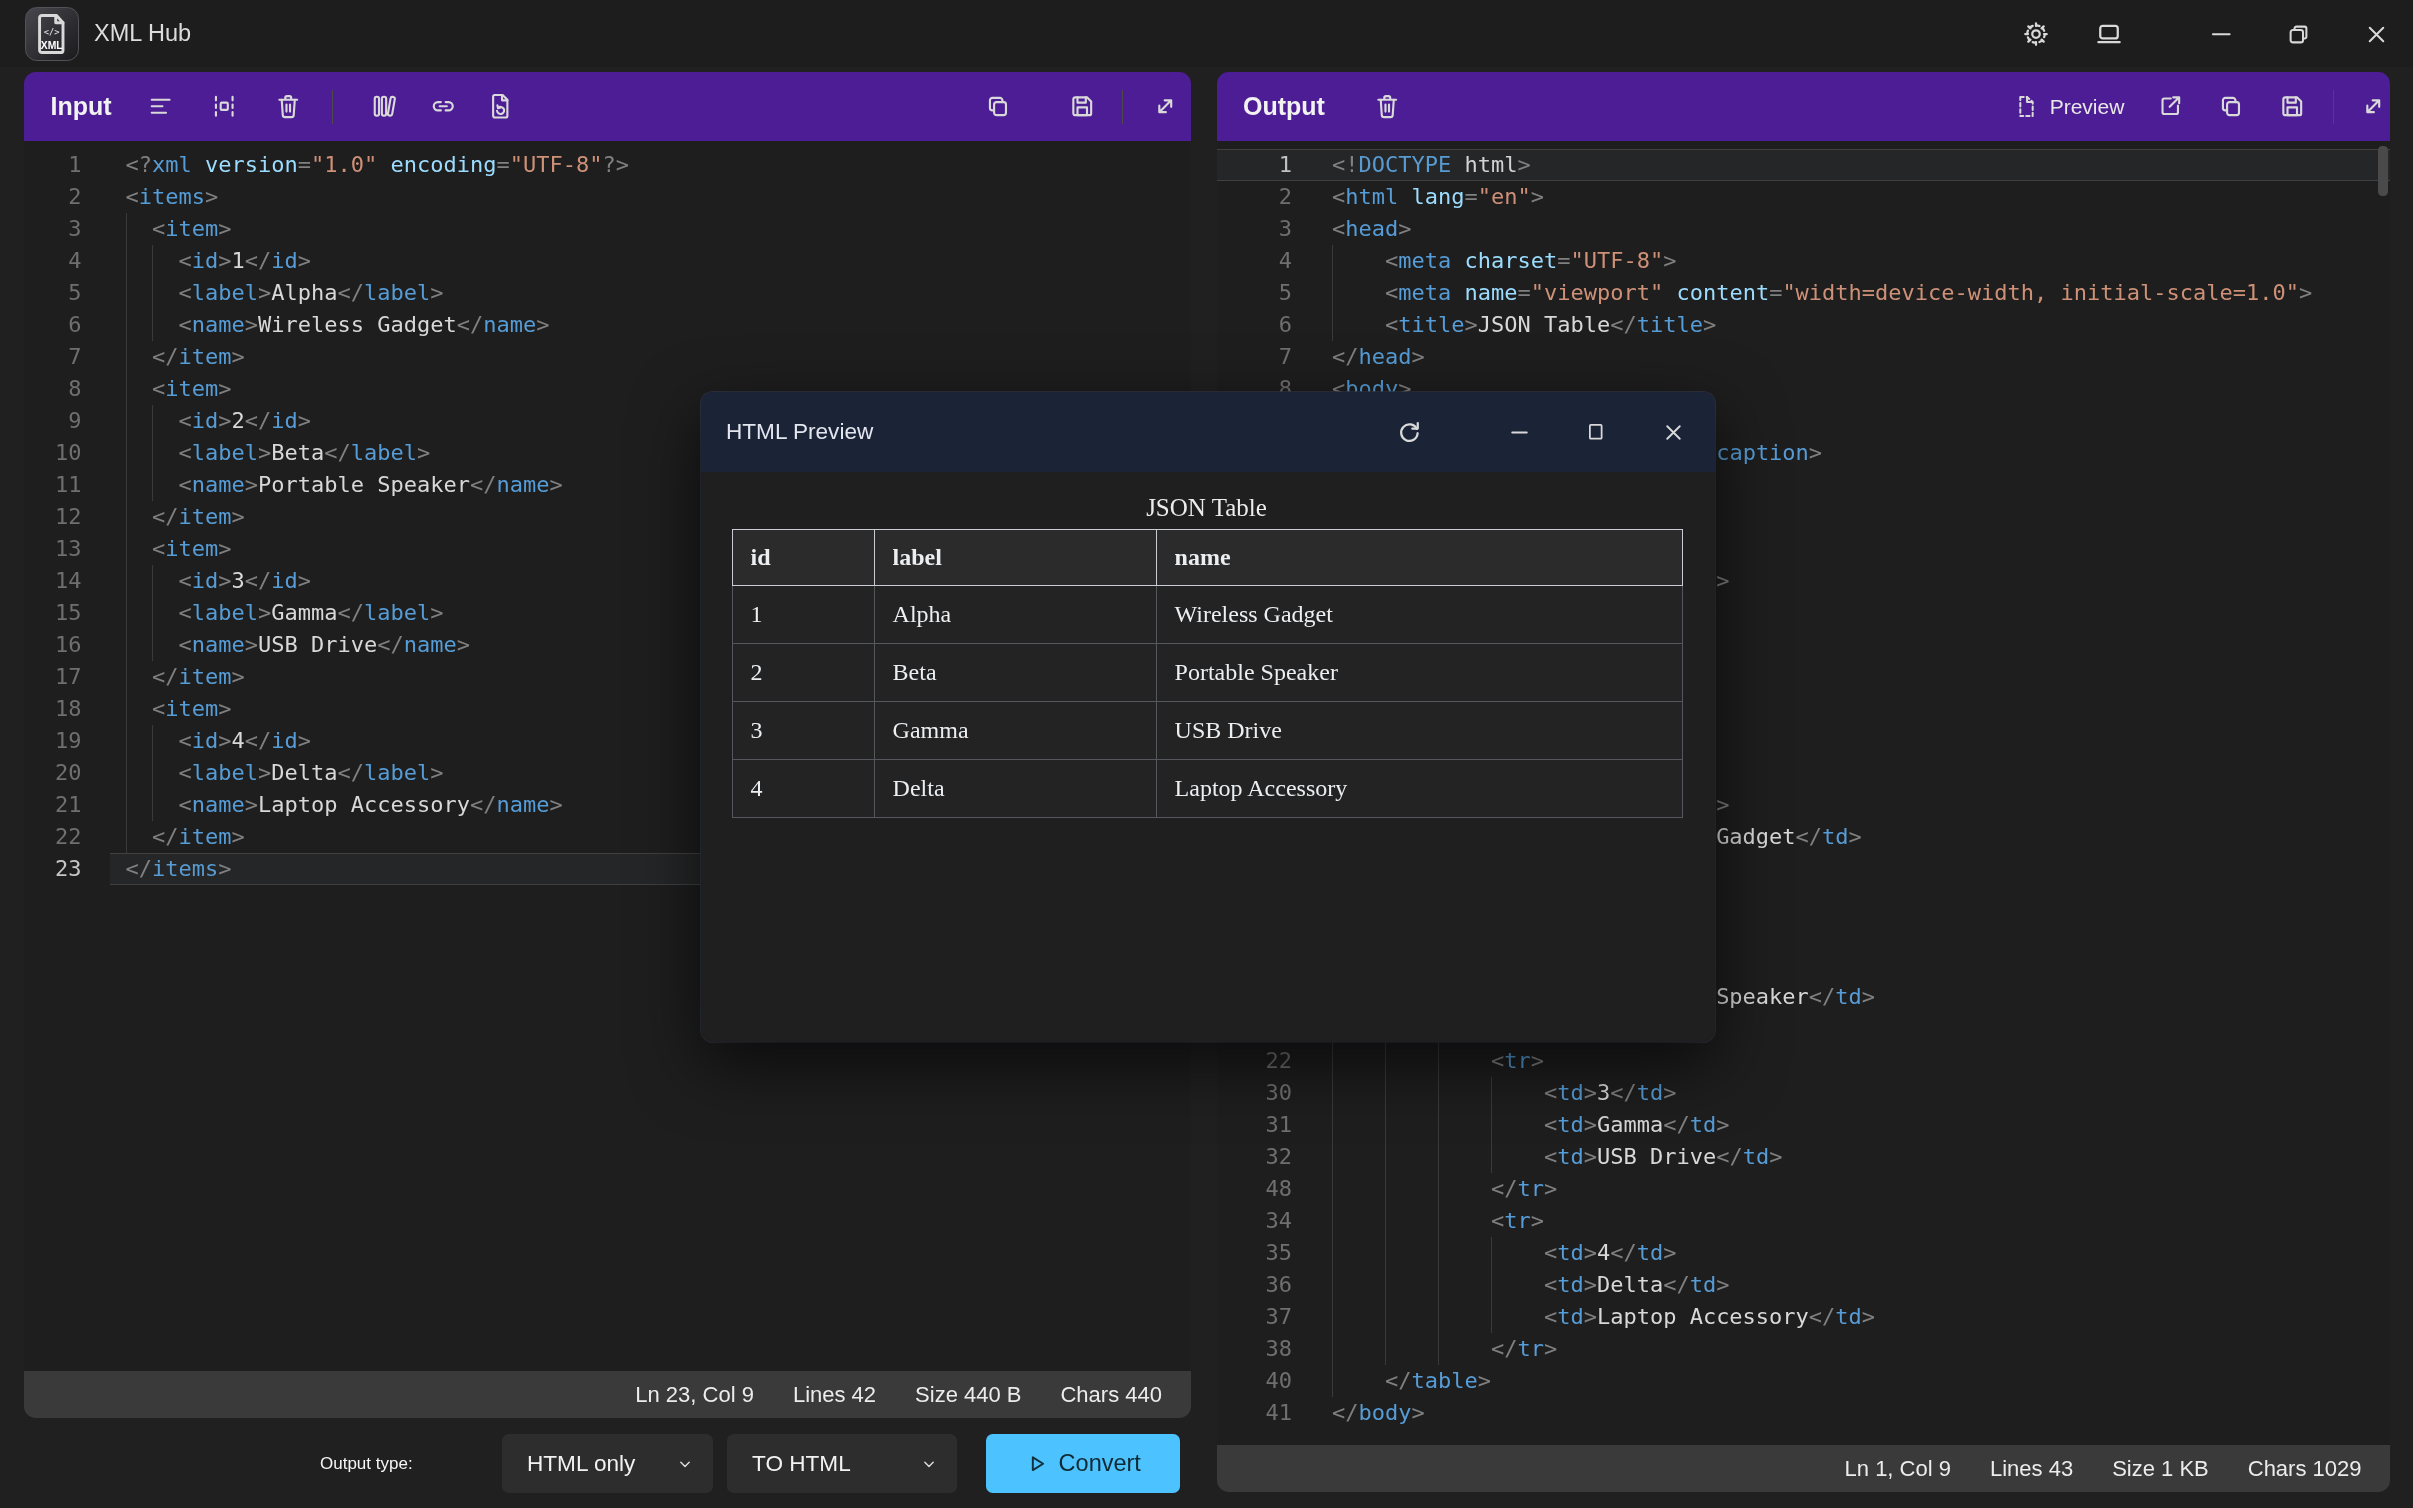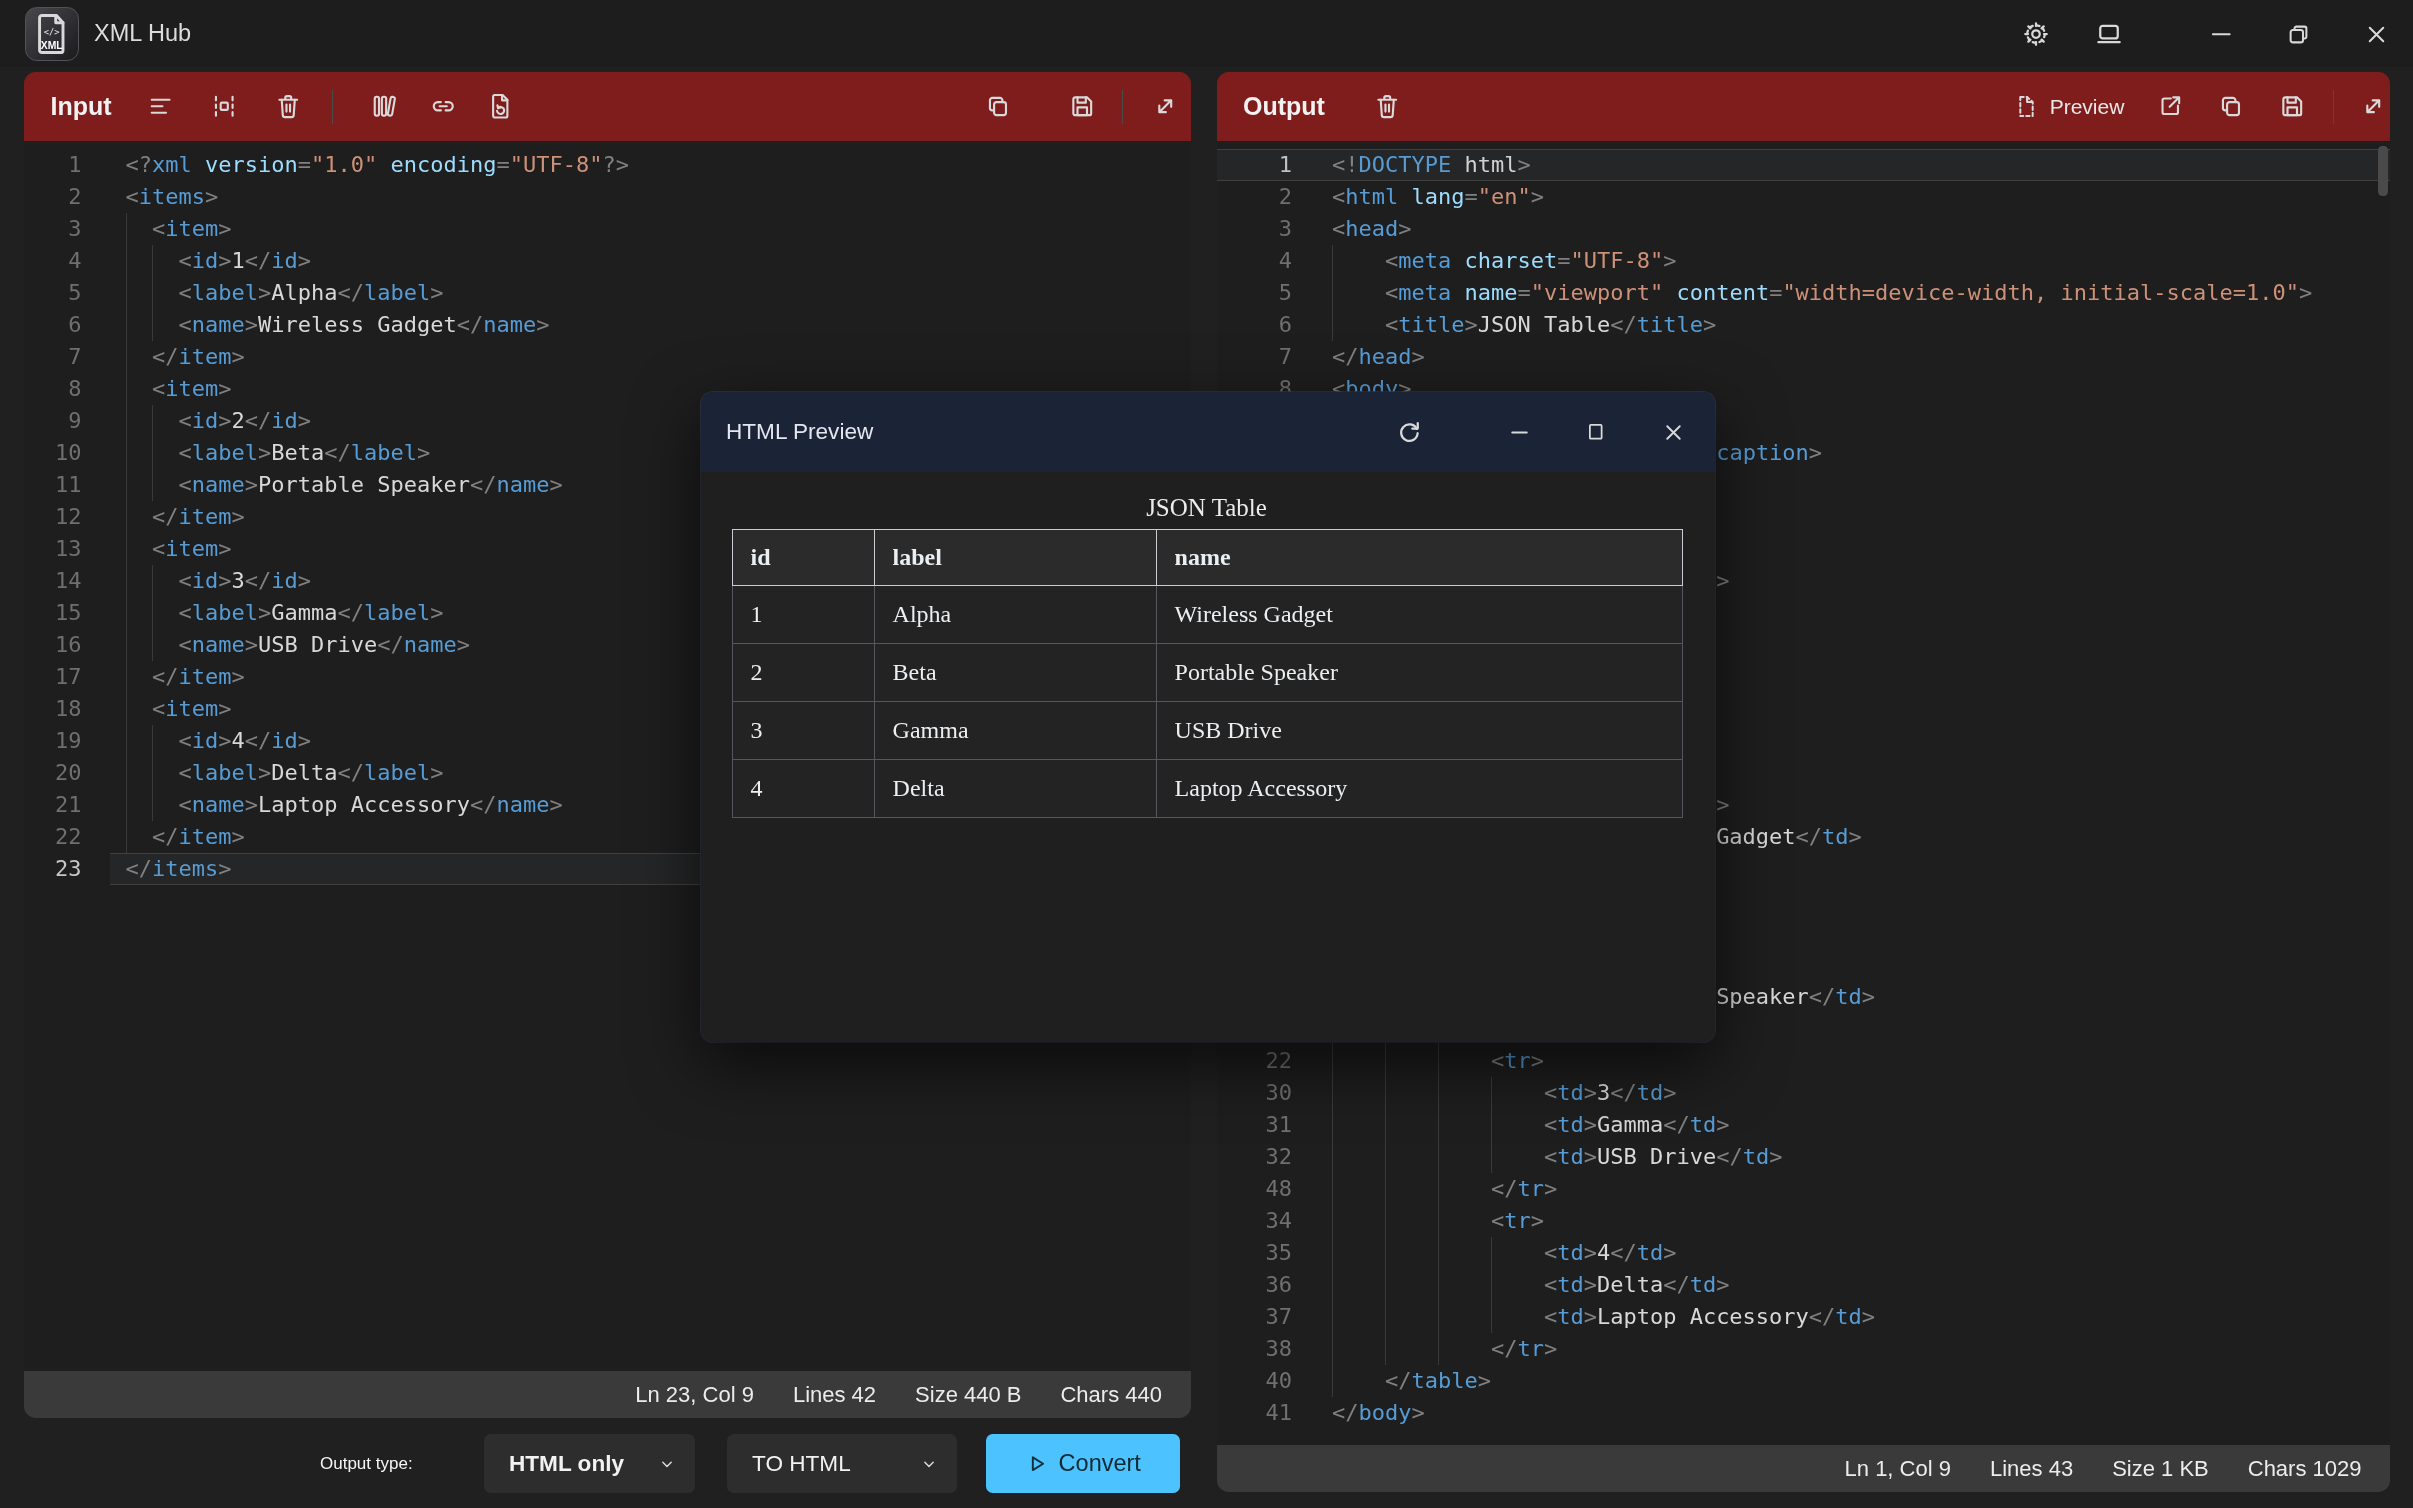--- a/index.html
+++ b/index.html
@@ -13,21 +13,21 @@
             display:flex;align-items:center;justify-content:center;}
   .app-title{position:absolute;left:94px;top:0;height:67px;line-height:67px;font-size:23.5px;color:#dcdcdc;}
   .winbtn{position:absolute;top:13.4px;width:42px;height:42px;display:flex;align-items:center;justify-content:center;}
   .ic{stroke:#d9d9d9;fill:none;stroke-width:1.8;stroke-linecap:round;stroke-linejoin:round;}
   .ic-dark{stroke:#12313b;fill:none;stroke-width:2;stroke-linecap:round;stroke-linejoin:round;}
 
   
   .panel{position:absolute;background:#1e1e1e;border-radius:11.7px;overflow:hidden;}
   #input-panel{left:23.5px;top:72px;width:1167px;height:1346px;}
   #output-panel{left:1217px;top:72px;width:1173px;height:1420px;}
-  .ptoolbar{position:absolute;left:0;top:0;right:0;height:69px;background:#7f1d1d;border-bottom:0.8px solid #171717;}
+  .ptoolbar{position:absolute;left:0;top:0;right:0;height:69px;background:#4c1d95;border-bottom:0.8px solid #171717;}
   .ptitle{position:absolute;top:0;height:69px;line-height:69px;font-size:25px;font-weight:600;color:#f2f2f2;}
   .tbtn{position:absolute;top:11px;width:47px;height:47px;display:flex;align-items:center;justify-content:center;border-radius:6.7px;}
   .tdiv{position:absolute;top:17.6px;width:0.8px;height:34px;background:#4a4a4a;}
   .preview-btn{position:absolute;top:11px;height:47px;display:flex;align-items:center;gap:10px;border-radius:6.7px;padding:0 6.7px;}
   .preview-label{font-size:21px;color:#e8e8e8;}
 
   
   .editor{position:absolute;left:0;right:0;overflow:hidden;padding-top:7.5px;box-sizing:border-box;
           font-family:"DejaVu Sans Mono",monospace;font-size:22px;background:#1e1e1e;}
   #input-editor{top:69px;height:1229px;--gw:58px;--cl:102px;--hl:86px;}
@@ -46,21 +46,21 @@
   .status{position:absolute;left:0;right:0;bottom:0;height:47px;background:#3a3a3a;
           display:flex;align-items:center;justify-content:flex-end;gap:39px;padding-right:28.5px;box-sizing:border-box;
           font-size:22px;color:#ececec;}
 
   
   .bottombar{position:absolute;left:0;top:1418px;width:1215px;height:91px;}
   .ob-label{position:absolute;left:320px;top:0;height:91px;line-height:91px;font-size:17px;color:#f5f5f5;}
   .dropdown{position:absolute;top:16px;height:59px;background:#2d2d2d;border-radius:6.7px;
             display:flex;align-items:center;justify-content:space-between;box-sizing:border-box;padding:0 18.4px 0 25px;}
   .dropdown span{font-size:22.6px;color:#f2f2f2;}
-  #format-select{left:484px;width:211px;font-weight:bold;}
+  #format-select{left:502px;width:211px;}
   #direction-select{left:727px;width:230px;}
   .convert{position:absolute;left:986px;top:16px;width:194px;height:59px;background:#4cc2ff;border-radius:6.7px;
            display:flex;align-items:center;justify-content:center;gap:10px;}
   .convert span{font-size:23.5px;color:#102a33;}
 
   
   .modal{position:absolute;left:701px;top:392px;width:1014px;height:650px;border-radius:11.7px;overflow:hidden;
          box-shadow:0 22px 67px rgba(0,0,0,.65), 0 0 0 0.8px #343a48;z-index:50;}
   .modal-header{position:absolute;left:0;top:0;right:0;height:80px;background:#1b2437;}
   .modal-title{position:absolute;left:25px;top:0;height:80px;line-height:80px;font-size:22.6px;color:#e3e6ef;}

